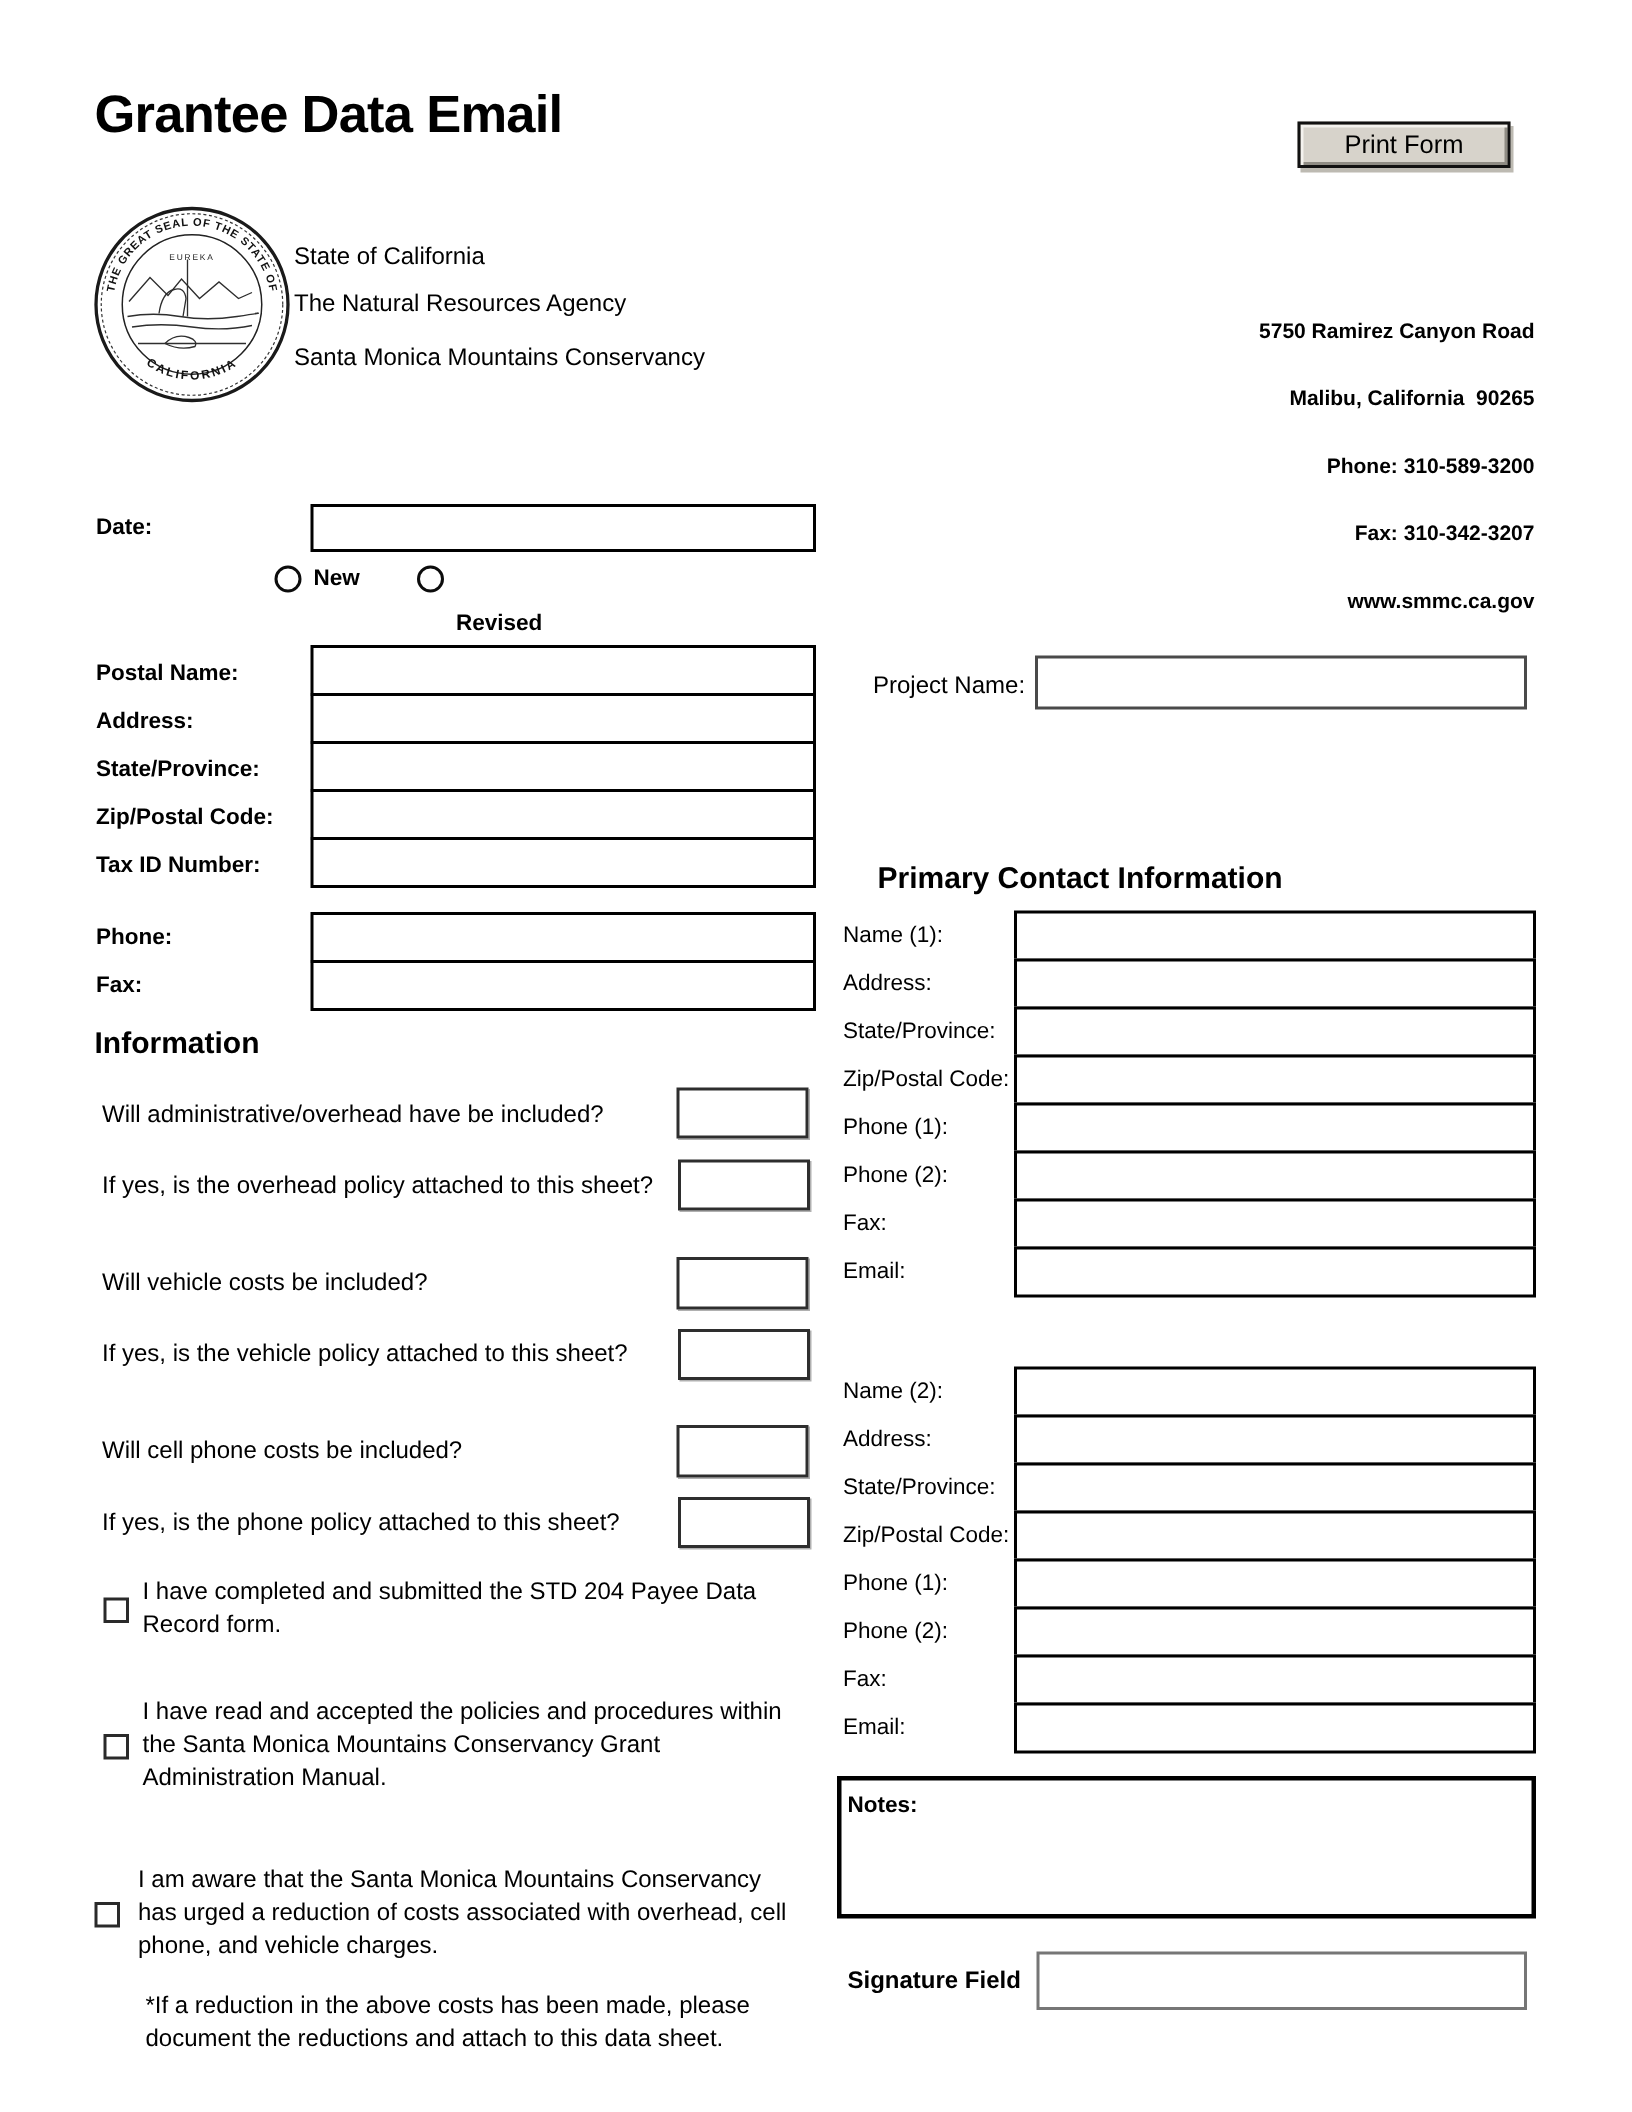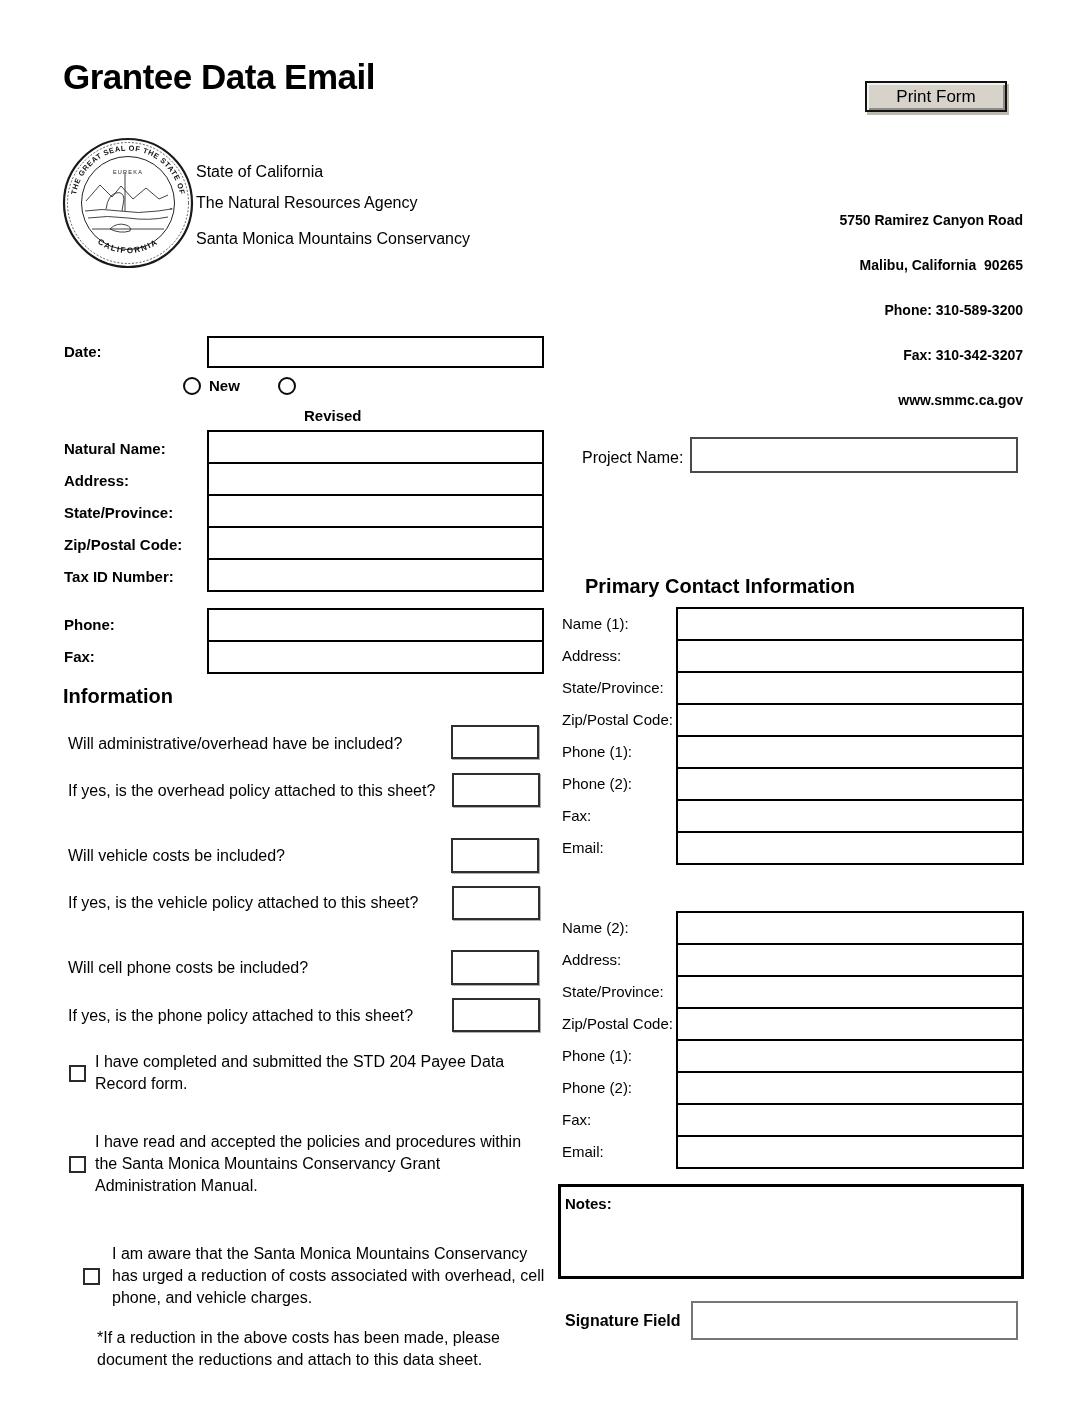--- a/index.html
+++ b/index.html
@@ -109,21 +109,21 @@
     <div>www.smmc.ca.gov</div>
   </div>
 
   <div class="abs lbl-b" style="left:64px; top:344px;">Date:</div>
   <input class="abs fld date-input" type="text" style="">
   <span class="abs radio" style="left:183px; top:377px;"></span>
   <div class="abs lbl-b" style="left:209px; top:378px;">New</div>
   <span class="abs radio" style="left:278px; top:377px;"></span>
   <div class="abs lbl-b" style="left:304px; top:378px;margin-top:30px;">Revised</div>
 
-  <div class="abs lbl-b" style="left:64px; top:441px;">Natural Name:</div>
+  <div class="abs lbl-b" style="left:64px; top:441px;">Postal Name:</div>
   <div class="abs lbl-b" style="left:64px; top:473px;">Address:</div>
   <div class="abs lbl-b" style="left:64px; top:505px;">State/Province:</div>
   <div class="abs lbl-b" style="left:64px; top:537px;">Zip/Postal Code:</div>
   <div class="abs lbl-b" style="left:64px; top:569px;">Tax ID Number:</div>
   <div class="abs lbl-b" style="left:64px; top:617px;">Phone:</div>
   <div class="abs lbl-b" style="left:64px; top:649px;">Fax:</div>
 
   <div class="stack" style="left:207px; top:430px; width:337px;">
     <input class="fld" type="text" style="">
     <input class="fld" type="text" style="">
@@ -204,21 +204,21 @@
   <div class="cbx-row" style="left:69px; top:1051px; width:470px;">
     <span class="cbx"></span>
     <div class="cbx-text" style="width:440px;">I have completed and submitted the STD 204 Payee Data Record form.</div>
   </div>
 
   <div class="cbx-row" style="left:69px; top:1131px; width:460px;">
     <span class="cbx"></span>
     <div class="cbx-text" style="width:430px;">I have read and accepted the policies and procedures within the Santa Monica Mountains Conservancy Grant Administration Manual.</div>
   </div>
 
-  <div class="cbx-row" style="left:83px; top:1243px; width:470px;gap:12px;">
+  <div class="cbx-row" style="left:63px; top:1243px; width:470px;gap:12px;">
     <span class="cbx"></span>
     <div class="cbx-text" style="width:440px;">I am aware that the Santa Monica Mountains Conservancy has urged a reduction of costs associated with overhead, cell phone, and vehicle charges.</div>
   </div>
 
   <div class="abs notes-box">
     <span class="nlabel">Notes:</span>
     <textarea style=""></textarea>
   </div>
 
   <div class="abs footnote" style="left:97px; top:1327px; width:425px;">*If a reduction in the above costs has been made, please document the reductions and attach to this data sheet.</div>

